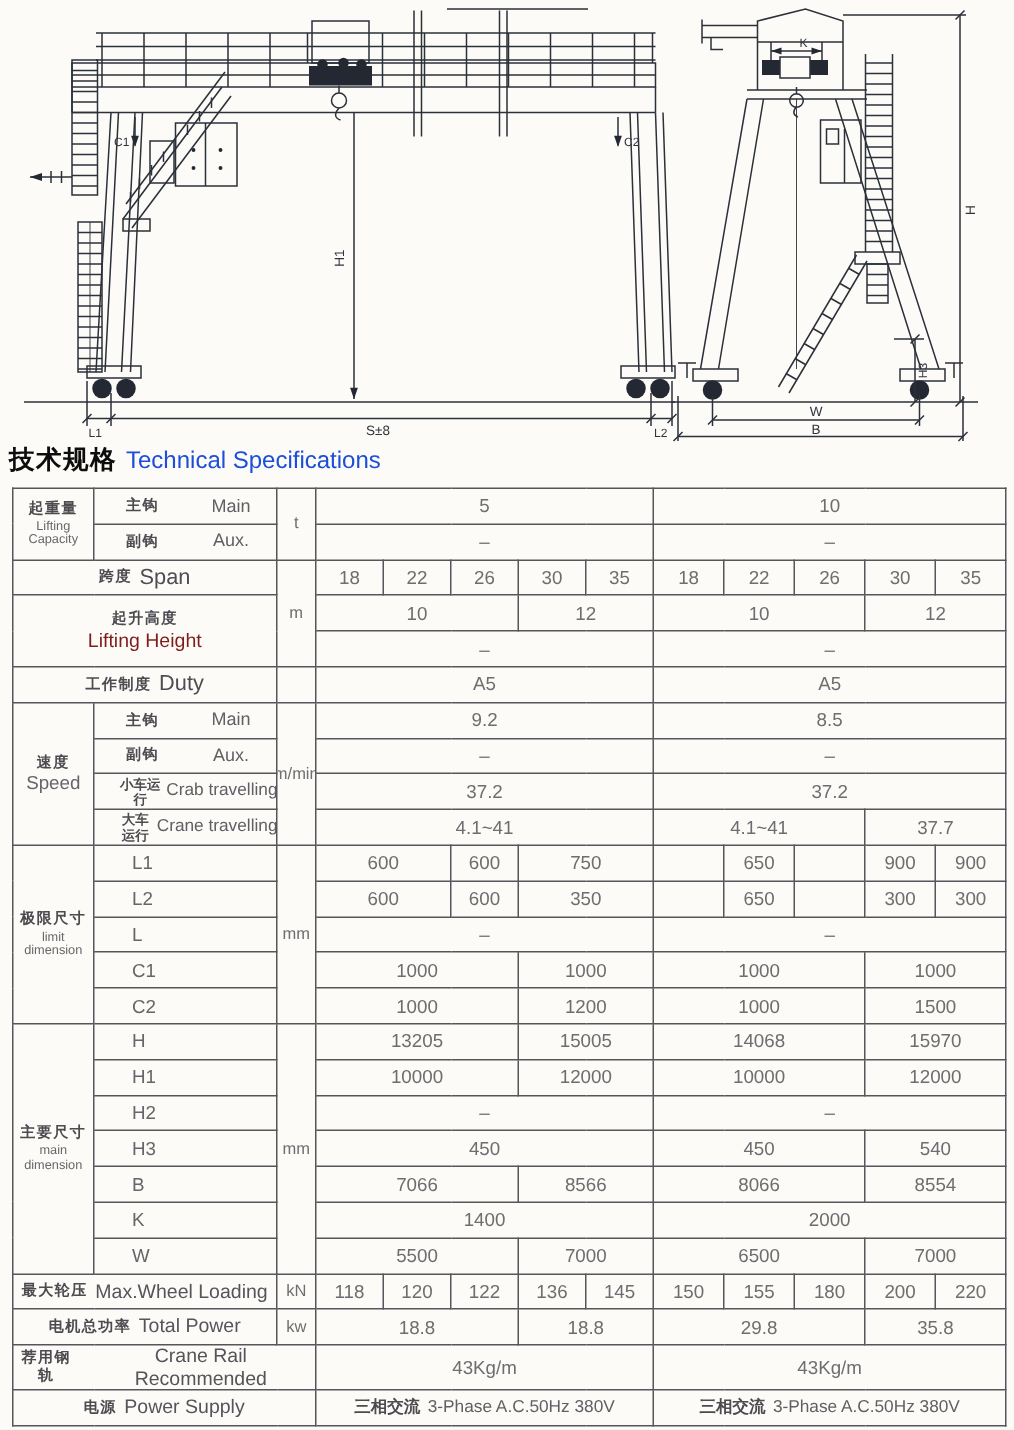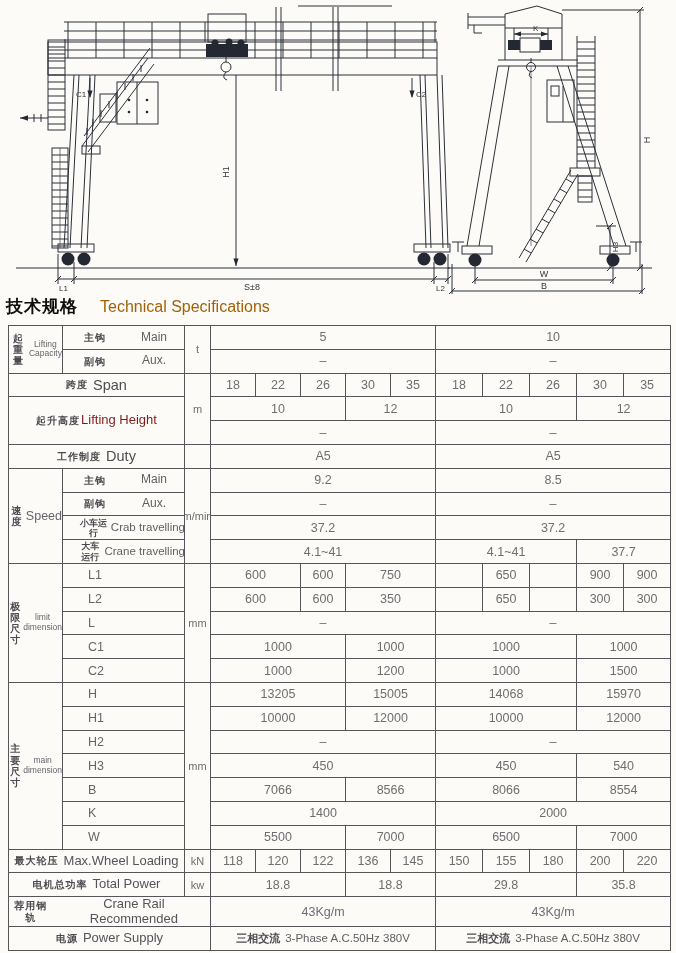--- a/index.html
+++ b/index.html
@@ -9,30 +9,30 @@
   .dwg{position:absolute;top:0;left:0;}
   .dwg line,.dwg path,.dwg rect,.dwg polyline{stroke:#2b3039;fill:none;stroke-width:1;}
   .dwg .thin{stroke-width:.6;}
   .dwg .f{fill:#232832;stroke:none;}
   .dwg circle{stroke:#2b3039;fill:none;}
   .dwg circle.f{fill:#232832;stroke:none;}
   .dwg text{fill:#30343c;stroke:none;font-family:"Liberation Sans",sans-serif;}
   
   .title{position:absolute;top:295px;left:6px;white-space:nowrap;}
   .title .zh{font-size:17px;font-weight:bold;color:#0d0d0d;letter-spacing:1px;}
-  .title .en{font-size:16px;color:#a16207;margin-left:22px;}
+  .title .en{font-size:16px;color:#1d4ed8;margin-left:6px;}
   
   table.spec{border-collapse:collapse;table-layout:fixed;position:absolute;top:325px;left:8px;width:662px;border:1.5px solid #46464a;}
   table.spec td{border:1px solid #55555a;padding:0;height:22.8px;overflow:hidden;
       font-size:12.5px;color:#6e6e70;text-align:center;vertical-align:middle;}
   .cell{display:flex;align-items:center;justify-content:center;gap:5px;width:100%;height:100%;
       white-space:pre-line;line-height:1.12;}
   .zh{font-size:10px;font-weight:bold;color:#4c4c50;letter-spacing:1px;}
   .en{font-size:12px;color:#606064;}
-  .stack .cell{flex-direction:row;gap:1px;}
+  .stack .cell{flex-direction:column;gap:1px;}
   .ch .zh{font-size:10px;}
   .ch .en{font-size:8.5px;letter-spacing:0;color:#66666a;}
   .spd .en{font-size:12.5px;}
   .lh .en{font-size:13px;color:#7f1d1d;}
   .big .en{font-size:14.5px;color:#4e4e52;}
   .subh .cell{justify-content:center;padding-left:9px;margin-left:12px;}
   .subh .en{flex:1;text-align:center;padding-right:8px;}
   .crw .cell{padding-left:4px;gap:3px;}
   .crw .zh{font-size:9px;letter-spacing:0;}
   .crw .en{flex:none;text-align:left;font-size:11.5px;padding-right:15px;}

